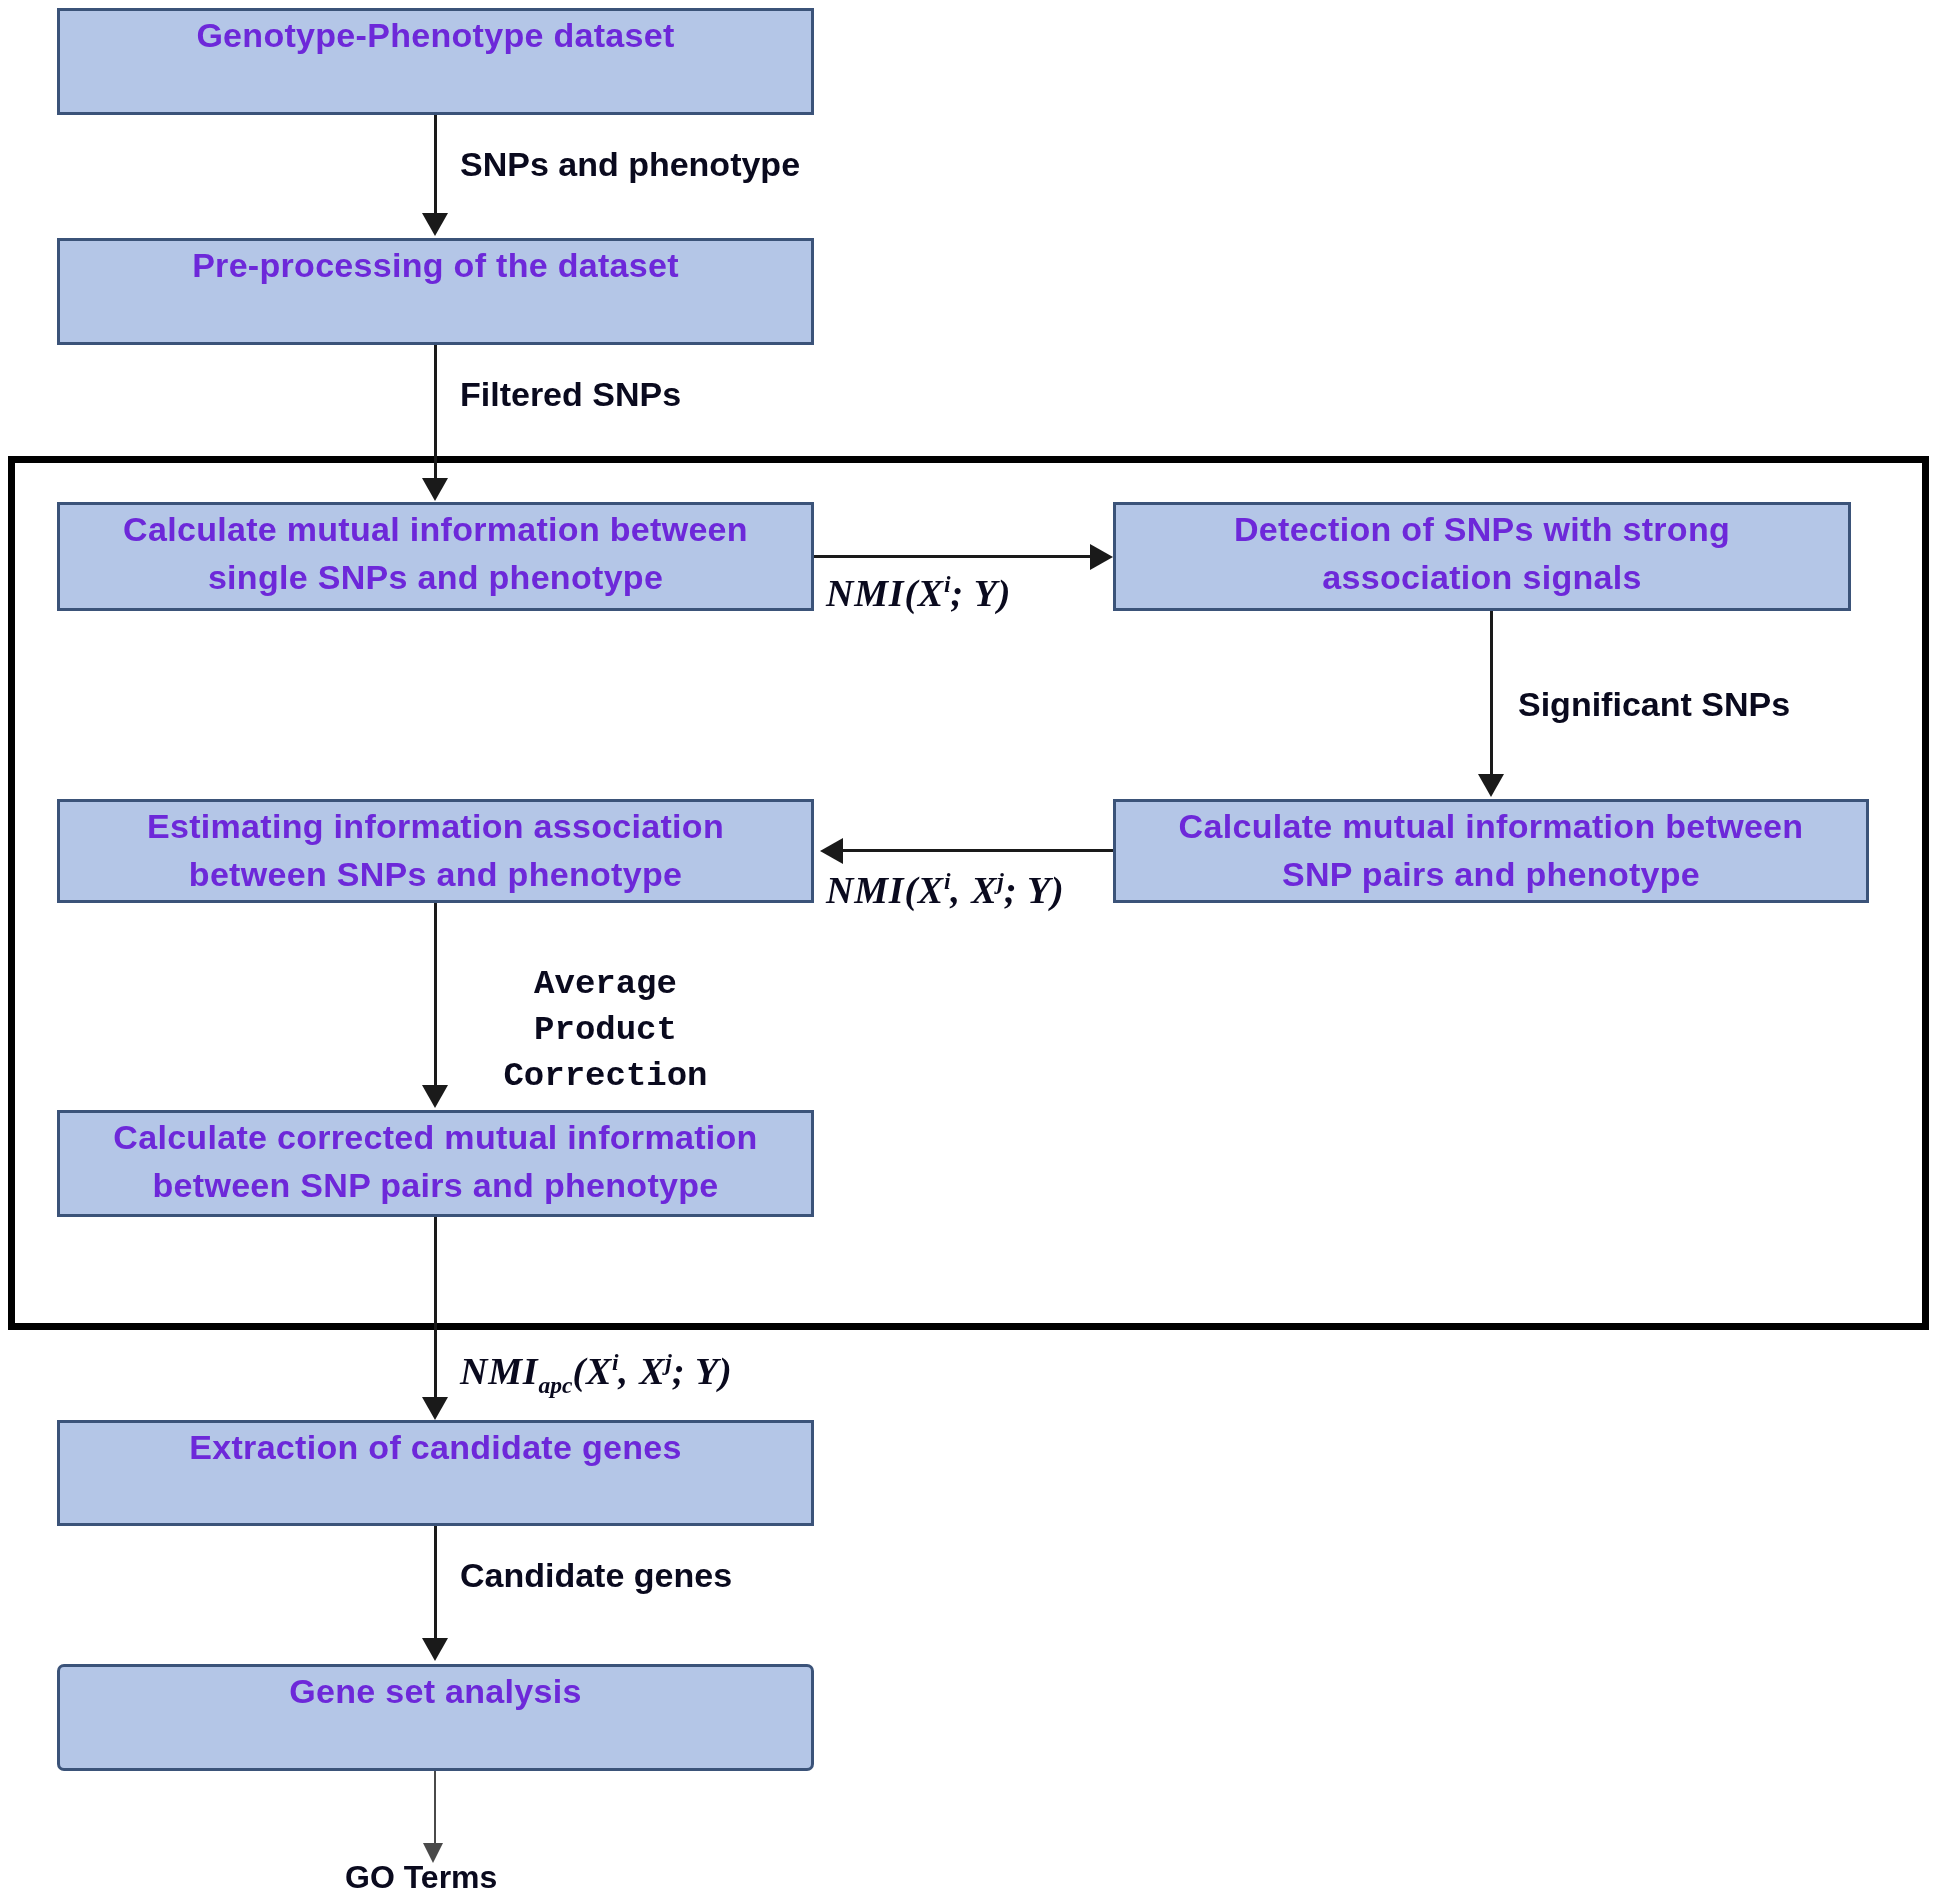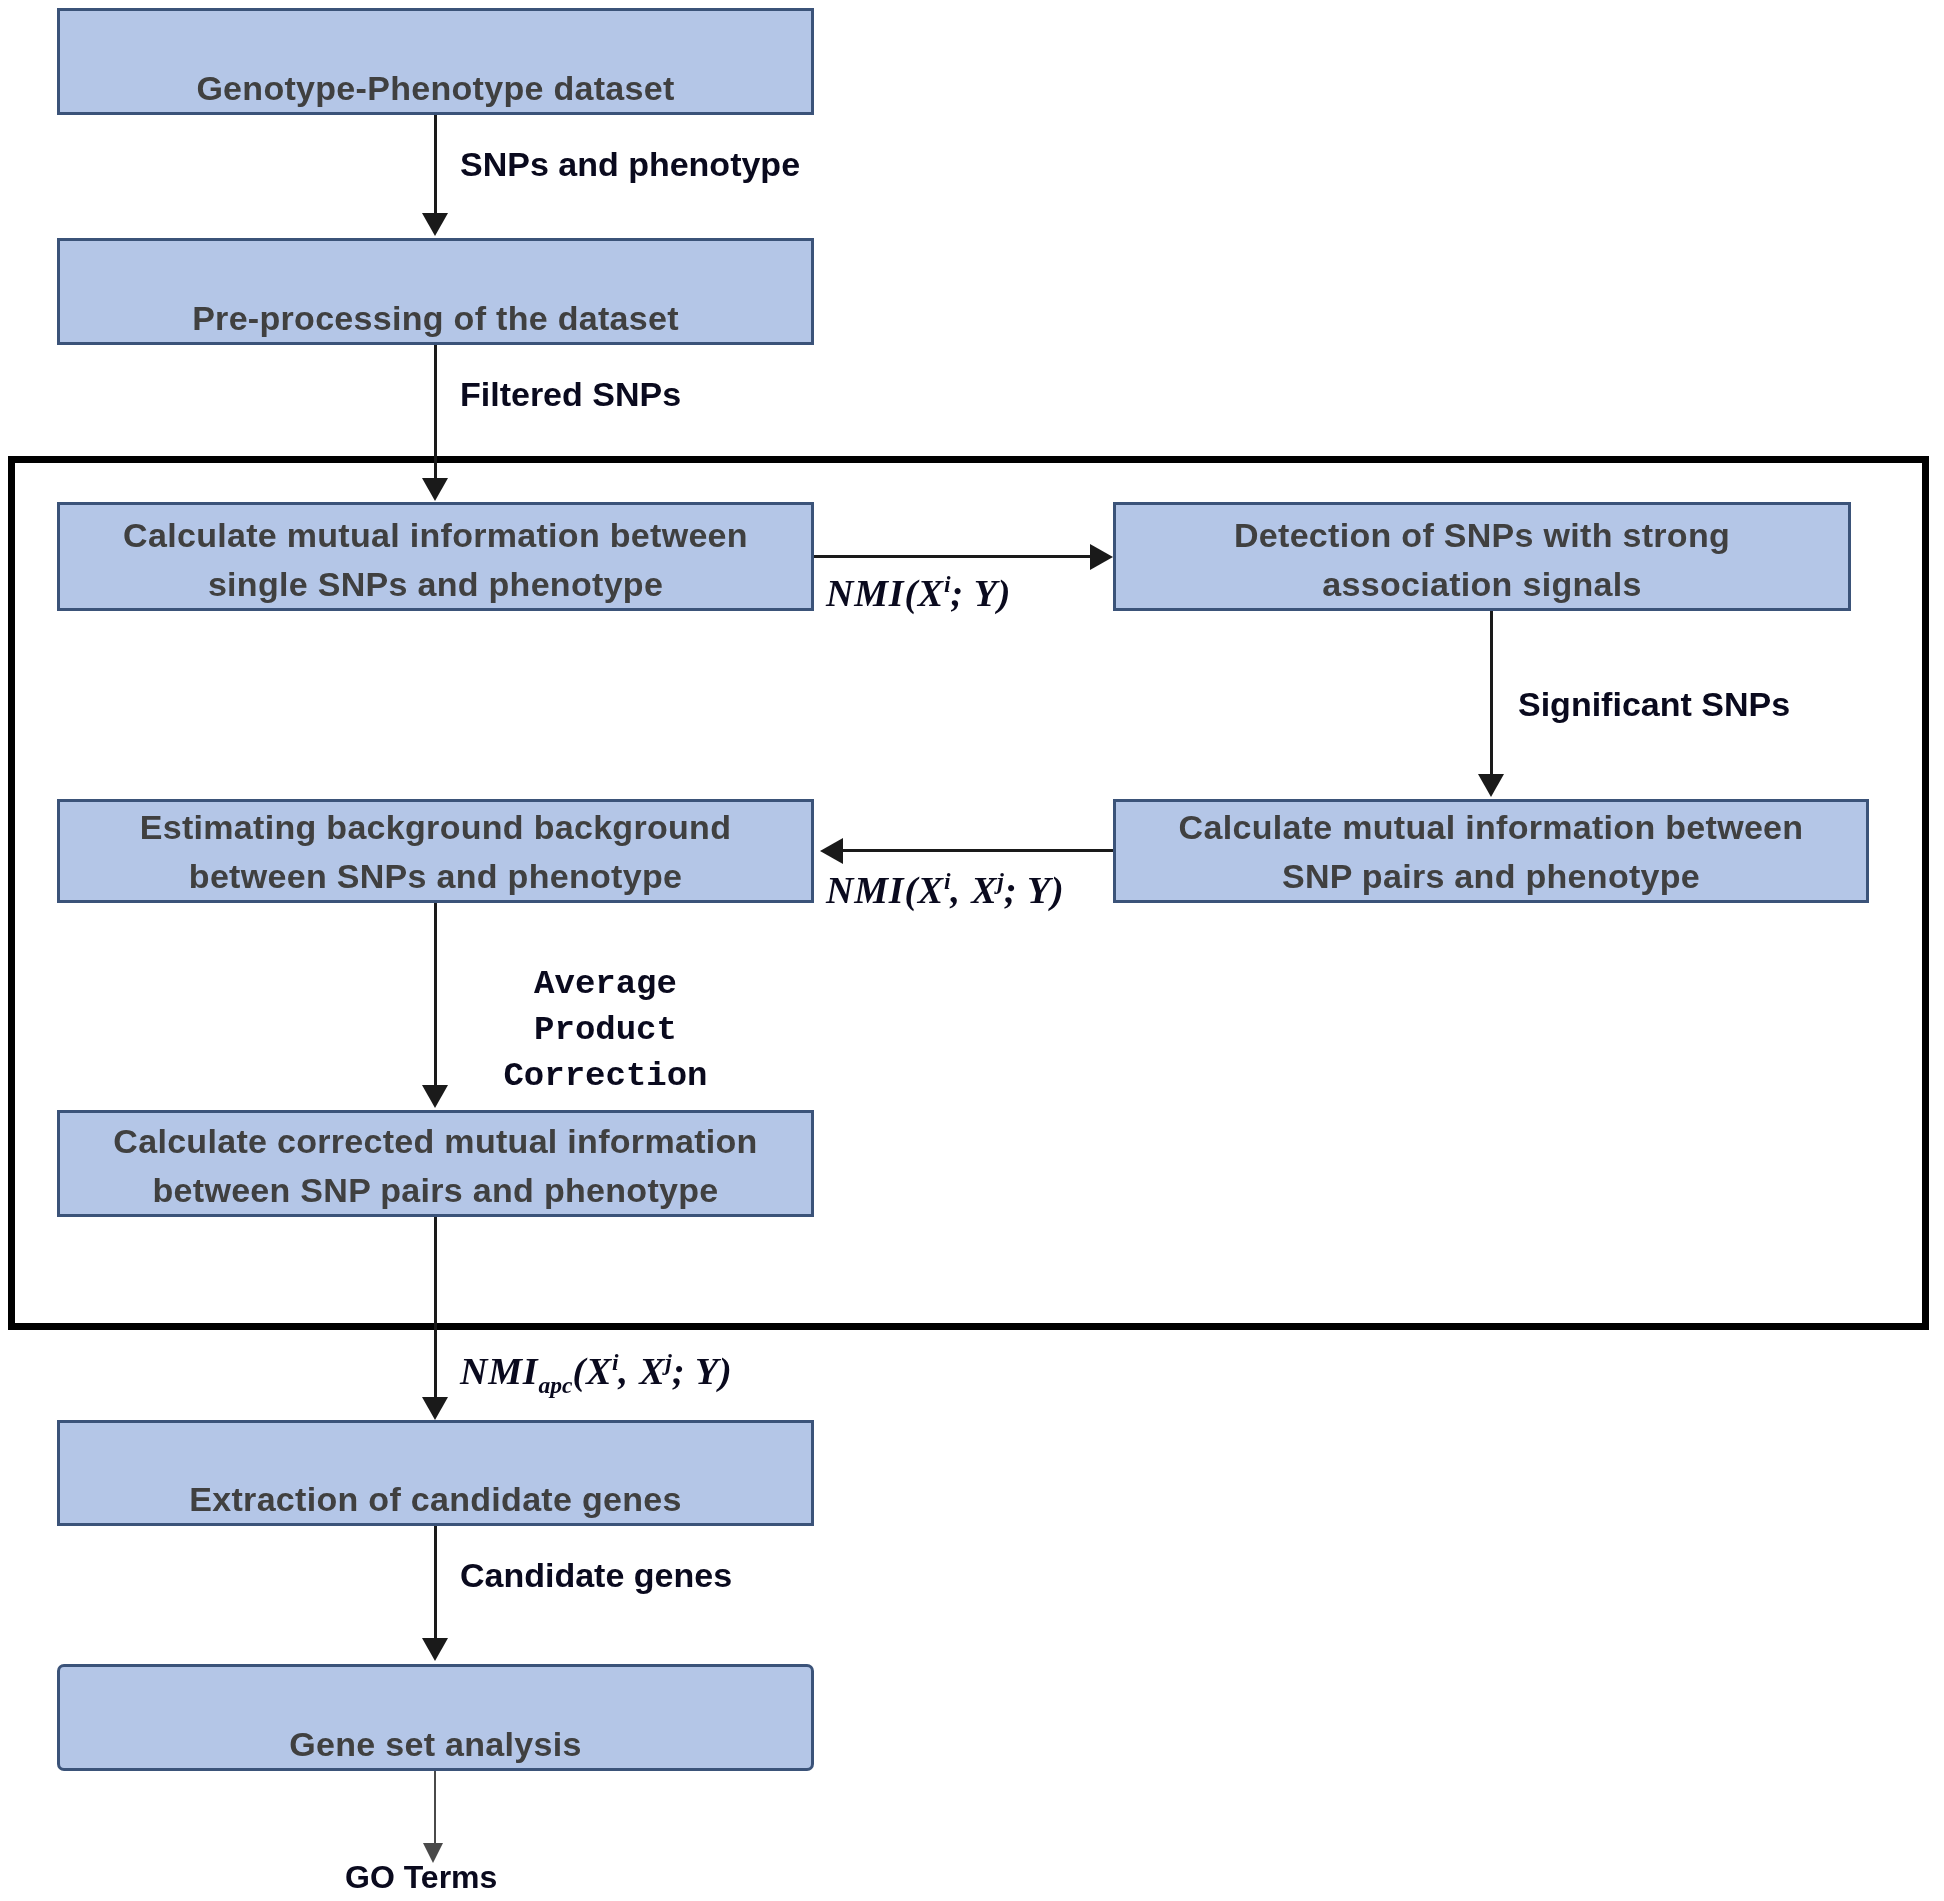--- a/index.html
+++ b/index.html
@@ -17,24 +17,24 @@
     background: #ffffff;
     overflow: hidden;
   }
   
   .pbox {
     position: absolute;
     box-sizing: border-box;
     background: #b4c6e7;
     border: 3.8px solid #3b5379;
     display: flex;
-    align-items: flex-end;
+    align-items: flex-start;
     justify-content: center;
     text-align: center;
-    color: #404040;
+    color: #6d28d9;
     font-weight: bold;
     font-size: 34px;
     line-height: 1.42;
     letter-spacing: 0.3px;
     padding: 0 20px;
   }
   .pbox span { display: block; width: 100%; }
 
   
   #group-frame {
@@ -177,21 +177,21 @@
   </div>
 
   <div class="hline" style="left:843px; top:849px; width:270px;"></div>
   <div class="arrow-left" style="left:820px; top:838px;"></div>
   <div class="mlabel" style="left:826px; top:868px;">
     <span>NMI(X</span><sup>i</sup><span>, X</span><sup>j</sup><span>; Y)</span>
   </div>
 
   <div class="pbox" style="left:57px; top:799px; width:757px; height:104px;">
     <span>
-      <span>Estimating background background</span>
+      <span>Estimating information association</span>
       <span>between SNPs and phenotype</span>
     </span>
   </div>
 
   <div class="vline" style="left:434px; top:903px; height:184px;"></div>
   <div class="arrow-down" style="left:422px; top:1085px;"></div>
   <div class="elabel two-line" style="left:460px; top:962px; width:291px;font-family:Liberation Mono, monospace;">
     <span>Average Product</span><br>
     <span>Correction</span>
   </div>

